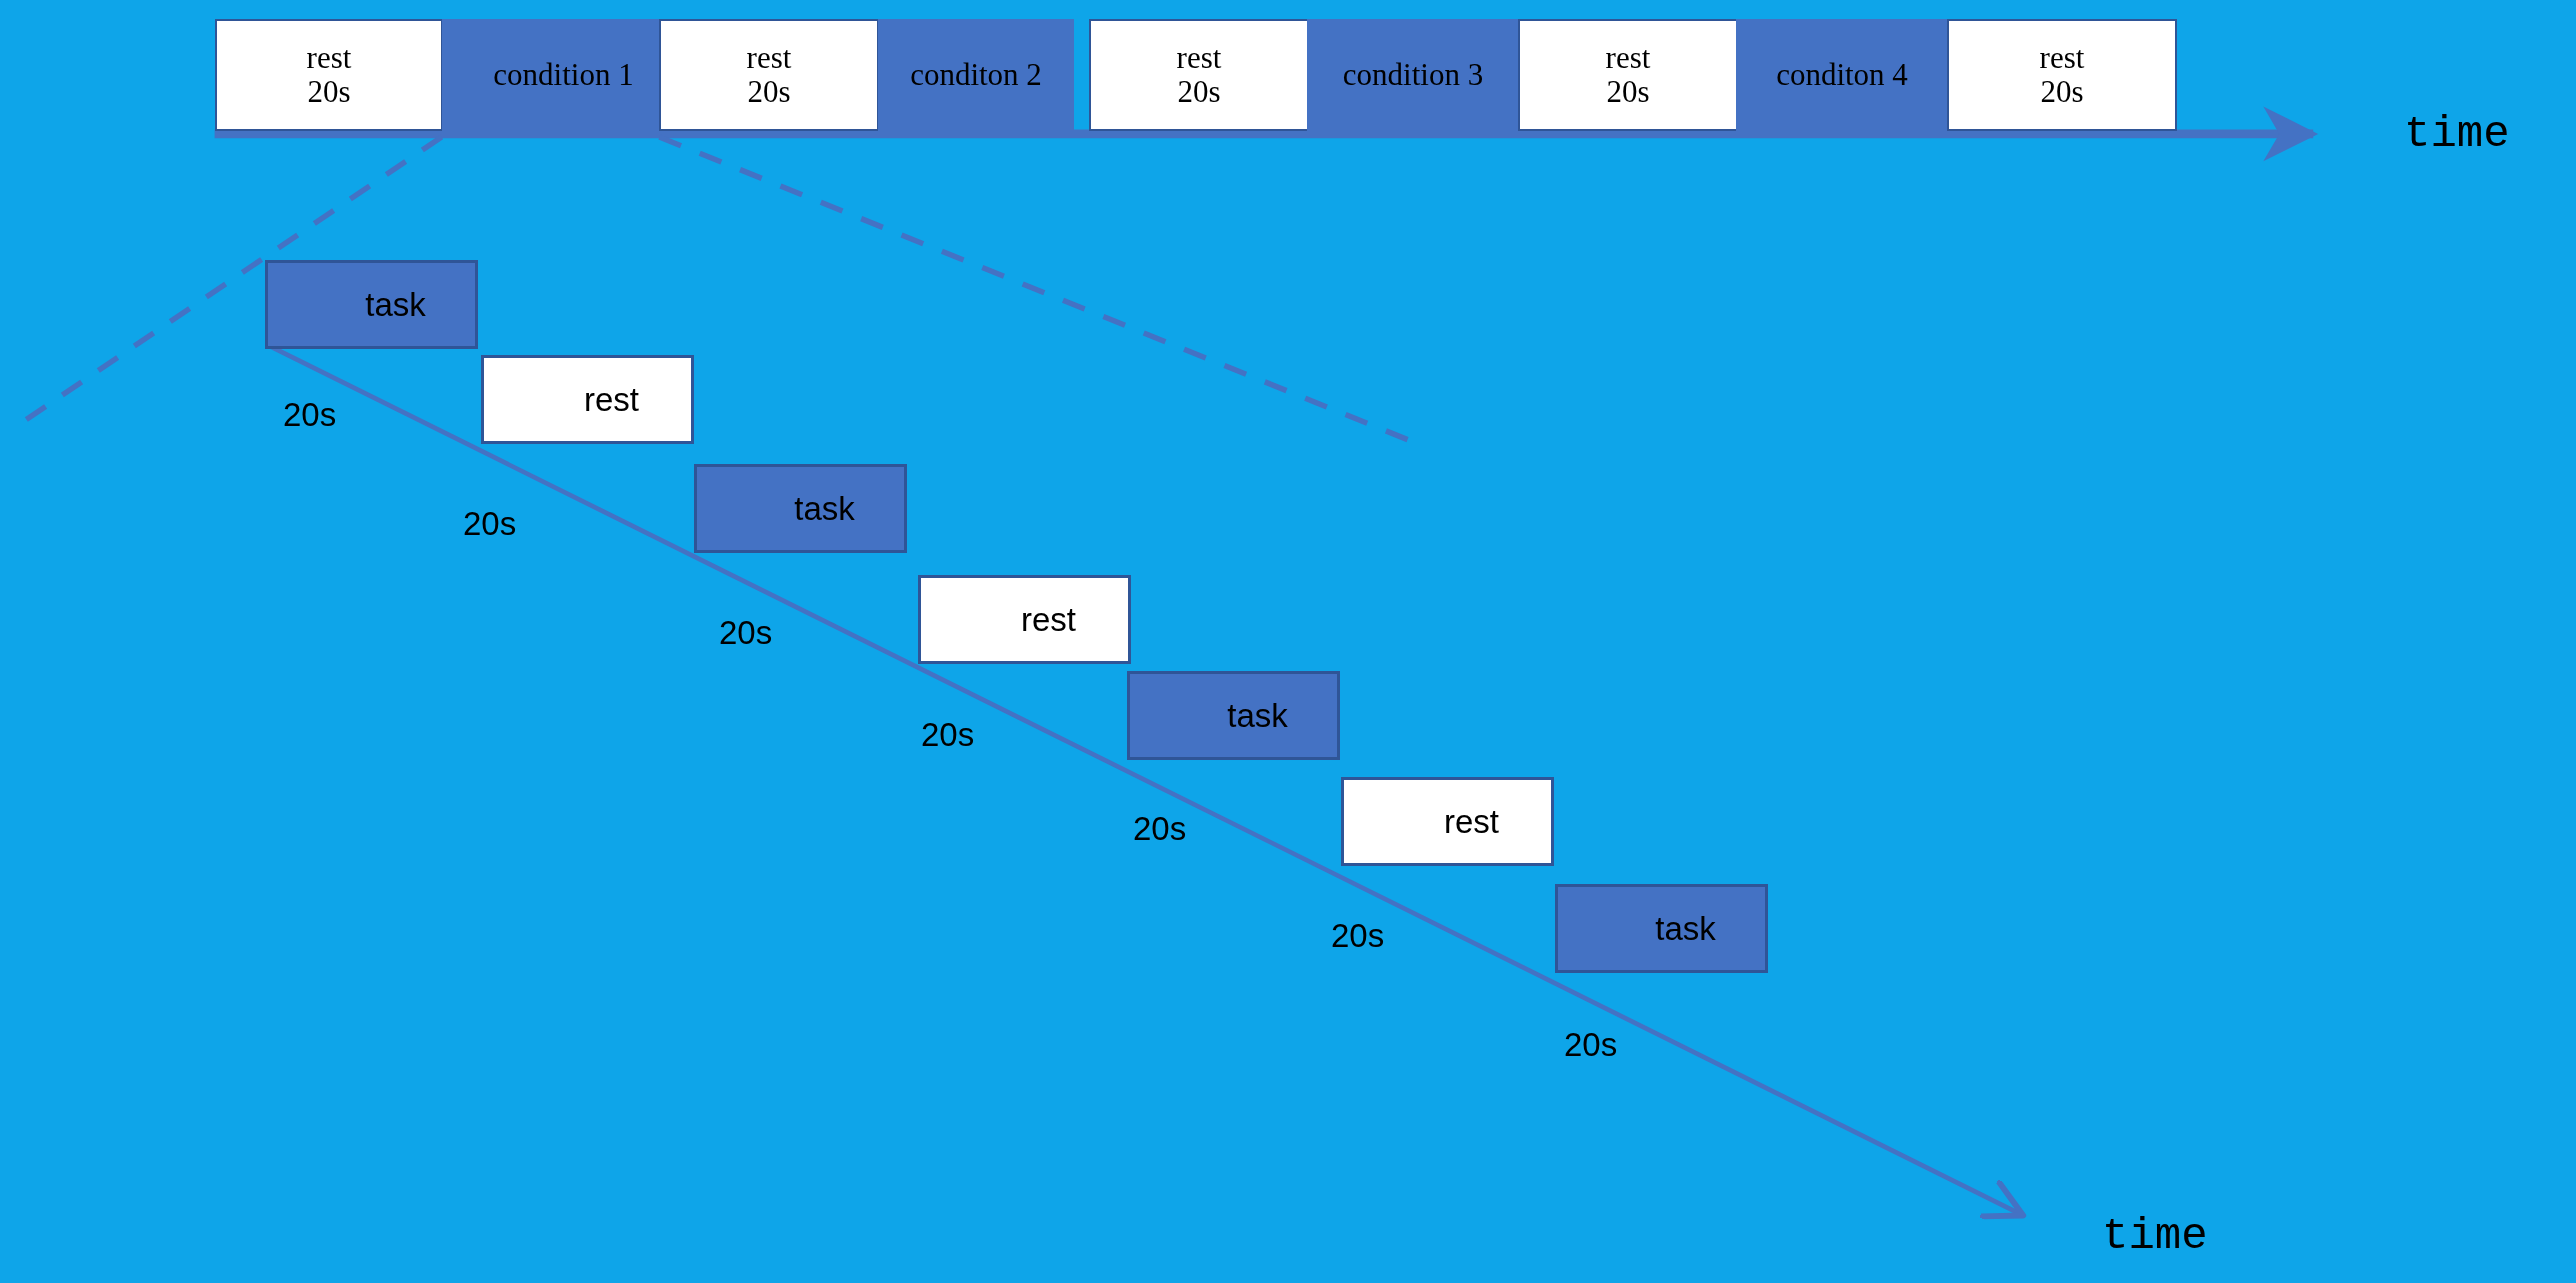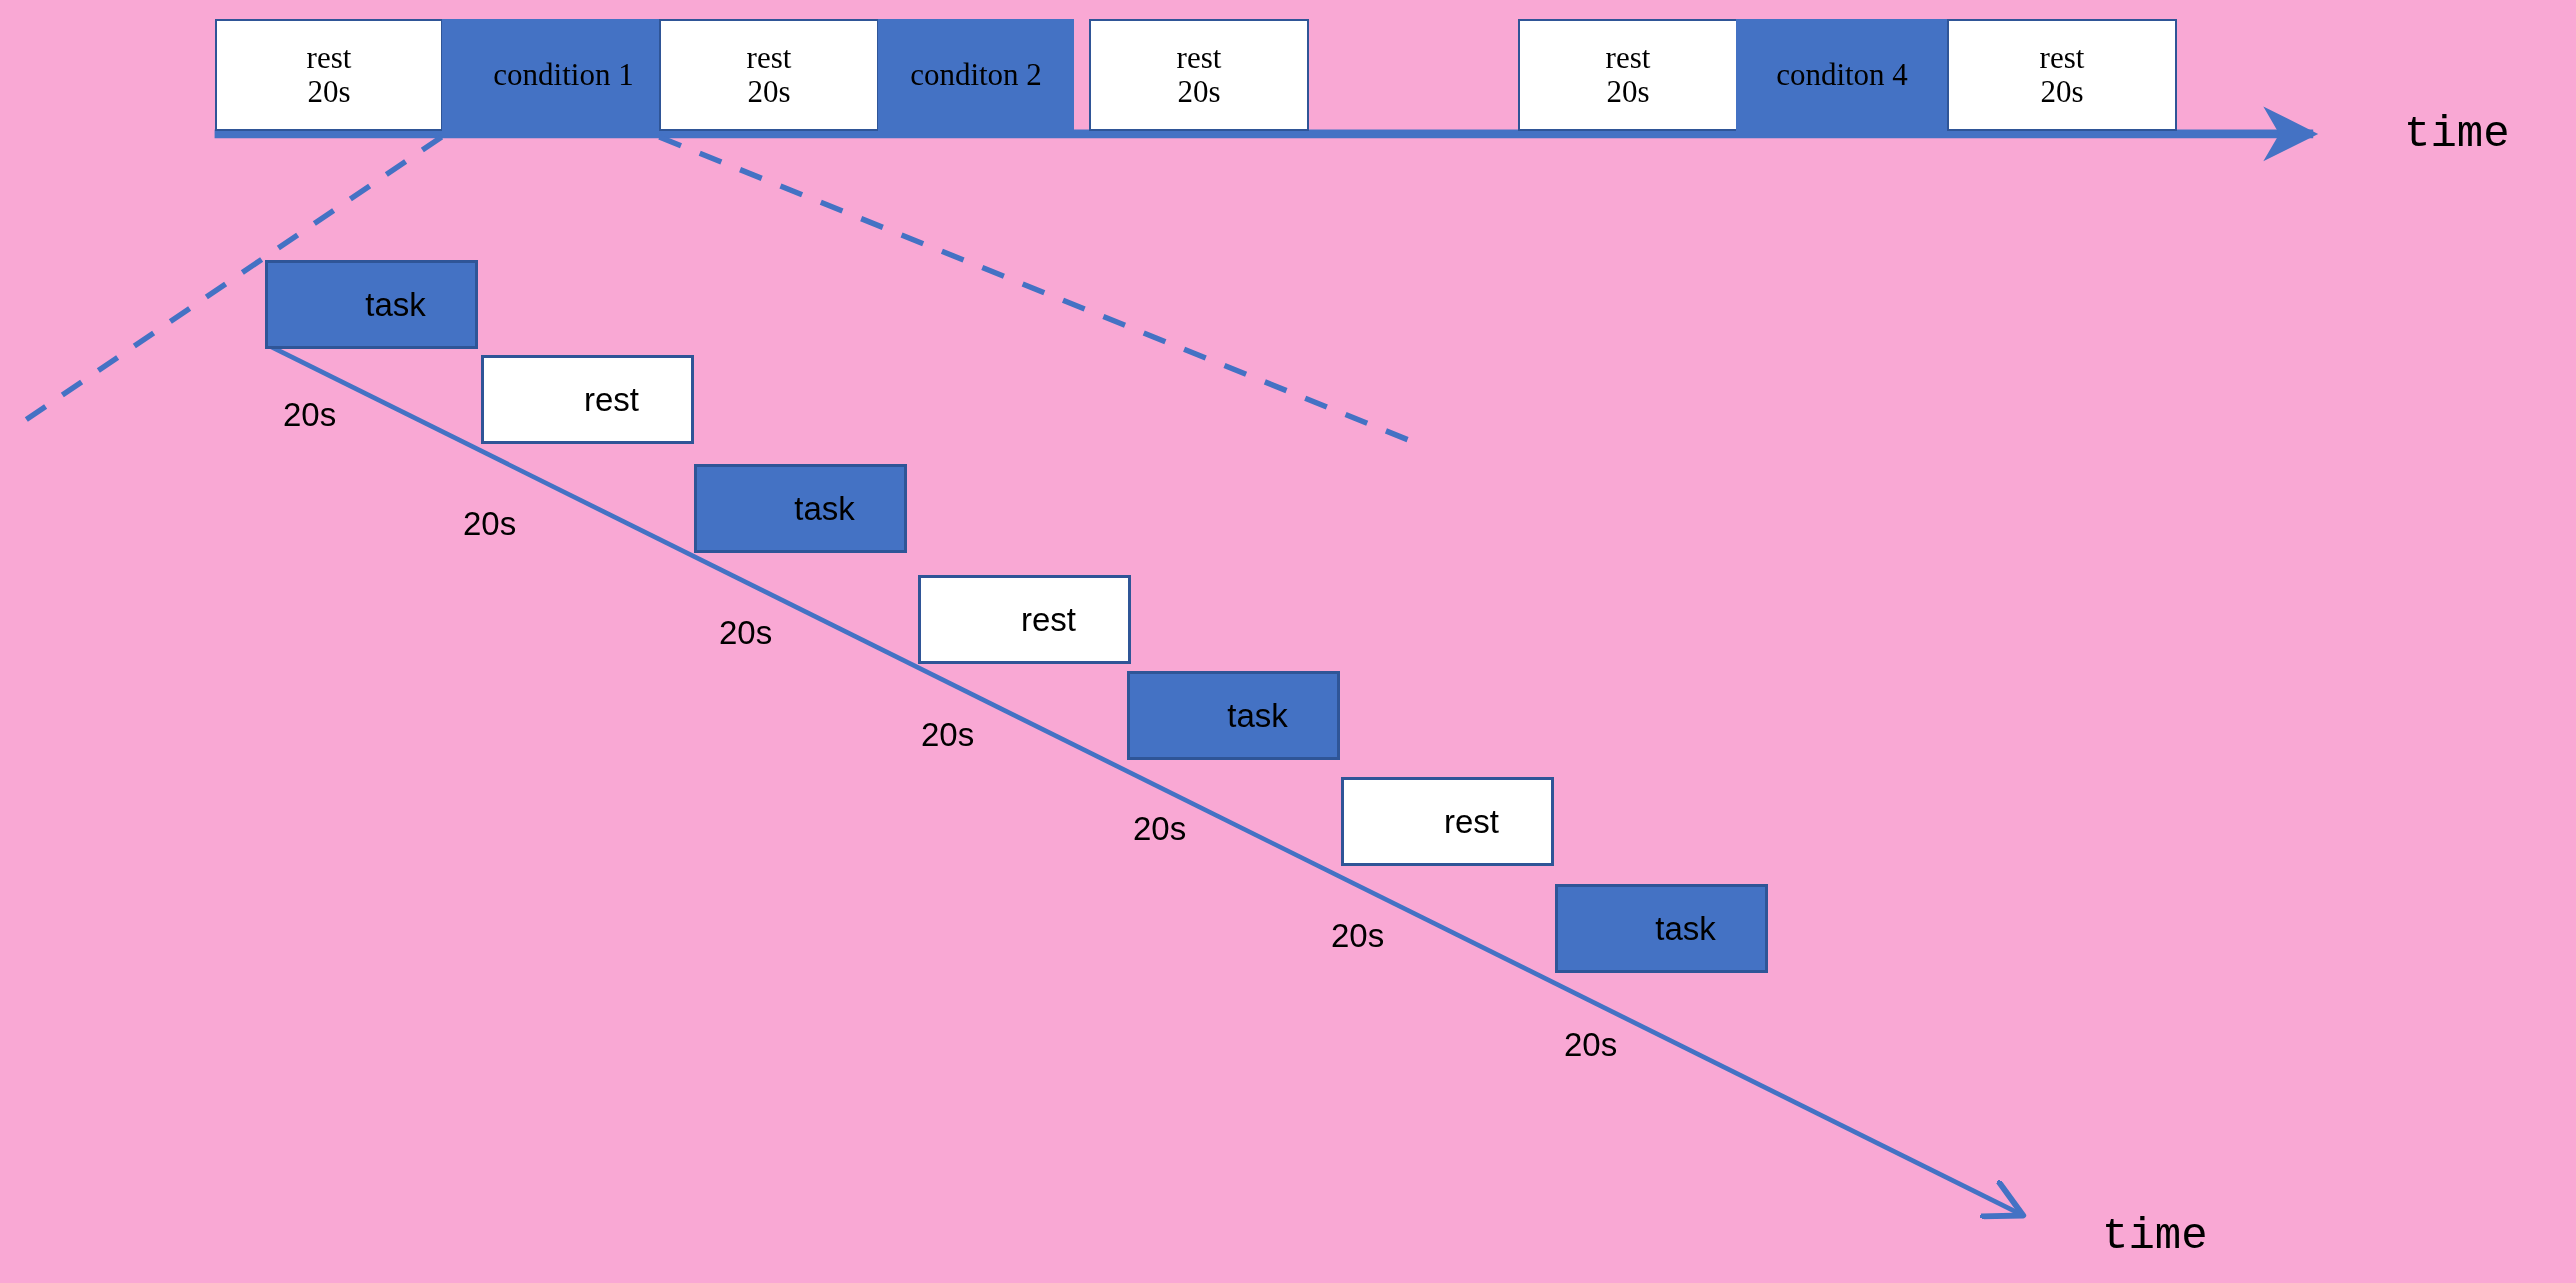--- a/index.html
+++ b/index.html
@@ -5,21 +5,21 @@
 <style>
   html, body {
     margin: 0;
     padding: 0;
     background: #ffffff;
   }
   #stage {
     position: relative;
     width: 2576px;
     height: 1284px;
-    background: #f9a8d4;
+    background: #0ea5e9;
     overflow: hidden;
     font-family: "Liberation Sans", sans-serif;
   }
 
   
   #lines {
     position: absolute;
     left: 0; top: 0;
     width: 2576px;
     height: 1284px;
@@ -132,20 +132,24 @@
   <div class="tl-box cond" style="left:878px; top:19.4px; width:196px; height:112px;">
     <span>conditon 2</span>
     <span class="tl-line2"></span>
   </div>
 
   <div class="tl-box rest" style="left:1089px; top:19.4px; width:220px; height:112px;">
     <span>rest</span>
     <span class="tl-line2">20s</span>
   </div>
 
+  <div class="tl-box cond" style="left:1307px; top:19.4px; width:212px; height:112px;">
+    <span>condition 3</span>
+    <span class="tl-line2"></span>
+  </div>
 
   <div class="tl-box rest" style="left:1518px; top:19.4px; width:220px; height:112px;">
     <span>rest</span>
     <span class="tl-line2">20s</span>
   </div>
 
   <div class="tl-box cond" style="left:1736px; top:19.4px; width:212px; height:112px;">
     <span>conditon 4</span>
     <span class="tl-line2"></span>
   </div>

